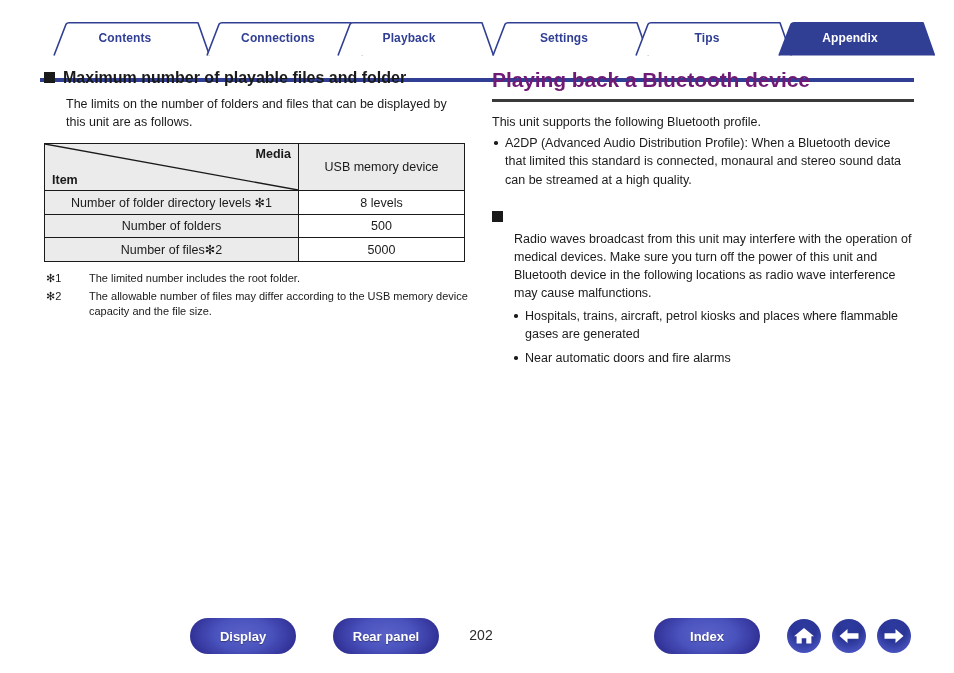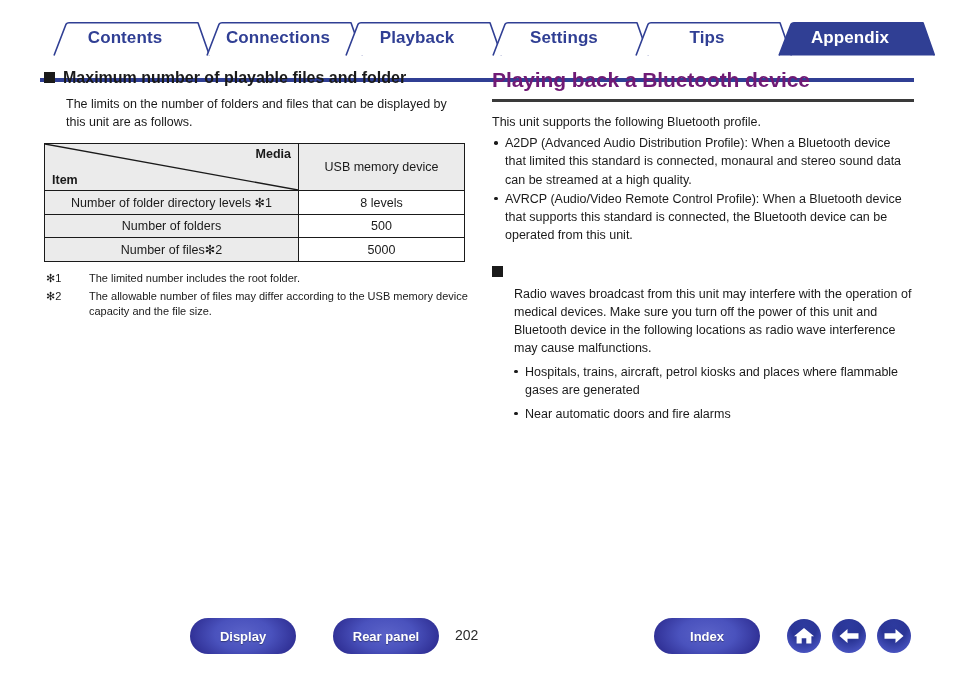--- a/index.html
+++ b/index.html
@@ -29,21 +29,21 @@
     width: 874px;
     height: 34px;
   }
   .tab {
     position: absolute;
     top: 0;
     height: 34px;
     display: flex;
     align-items: center;
     justify-content: center;
-    font-size: 17px;
+    font-size: 12px;
     font-weight: bold;
     color: #303f94;
     letter-spacing: .1px;
     box-sizing: border-box;
   }
   .tab .tabshape {
     position: absolute;
     left: 0; top: 0;
     width: 100%;
     height: 100%;
@@ -243,20 +243,21 @@
     display: flex;
     align-items: center;
     justify-content: center;
   }
   .circbtn svg { display: block; }
   #pagenum {
     position: absolute;
     top: 9px;
     left: 455px;
     width: 52px;
+    text-align: center;
     font-size: 14px;
     color: #2b2b2b;
   }
 </style>
 </head>
 <body>
 
 <div id="tabbar">
   <div id="tabstrip">
 
@@ -267,21 +268,21 @@
       <span class="tablabel">Contents</span>
     </div>
 
     <div class="tab" style="left:153px; width:170px;">
       <svg class="tabshape" viewBox="0 0 170 34" preserveAspectRatio="none">
         <path d="M14,33.5 L26,2.2 Q27,0.8 29,0.8 L158,0.8 L169.5,33.5" fill="#ffffff" stroke="#303f94" stroke-width="1.6" stroke-linejoin="round"></path>
       </svg>
       <span class="tablabel">Connections</span>
     </div>
 
-    <div class="tab" style="left:292px; width:170px;">
+    <div class="tab" style="left:284px; width:170px;">
       <svg class="tabshape" viewBox="0 0 170 34" preserveAspectRatio="none">
         <path d="M14,33.5 L26,2.2 Q27,0.8 29,0.8 L158,0.8 L169.5,33.5" fill="#ffffff" stroke="#303f94" stroke-width="1.6" stroke-linejoin="round"></path>
       </svg>
       <span class="tablabel">Playback</span>
     </div>
 
     <div class="tab" style="left:439px; width:170px;">
       <svg class="tabshape" viewBox="0 0 170 34" preserveAspectRatio="none">
         <path d="M14,33.5 L26,2.2 Q27,0.8 29,0.8 L158,0.8 L169.5,33.5" fill="#ffffff" stroke="#303f94" stroke-width="1.6" stroke-linejoin="round"></path>
       </svg>
@@ -363,21 +364,20 @@
 
 <div id="right-col">
 
   <h1 class="page-title">Playing back a Bluetooth device</h1>
   <div class="title-rule"></div>
 
   <p class="body-text">This unit supports the following Bluetooth profile.</p>
 
   <ul class="dotlist">
     <li>A2DP (Advanced Audio Distribution Profile): When a Bluetooth device that limited this standard is connected, monaural and stereo sound data can be streamed at a high quality.</li>
-    <li>AVRCP (Audio/Video Remote Control Profile): When a Bluetooth device that supports this standard is connected, the Bluetooth device can be operated from this unit.</li>
   </ul>
 
   <h2 class="sq-head" style="margin-top:18px;">
     <span class="sq"></span>
   </h2>
 
   <p class="body-text indent-text">Radio waves broadcast from this unit may interfere with the operation of medical devices. Make sure you turn off the power of this unit and Bluetooth device in the following locations as radio wave interference may cause malfunctions.</p>
 
   <ul class="dotlist sub">
     <li>Hospitals, trains, aircraft, petrol kiosks and places where flammable gases are generated</li>

